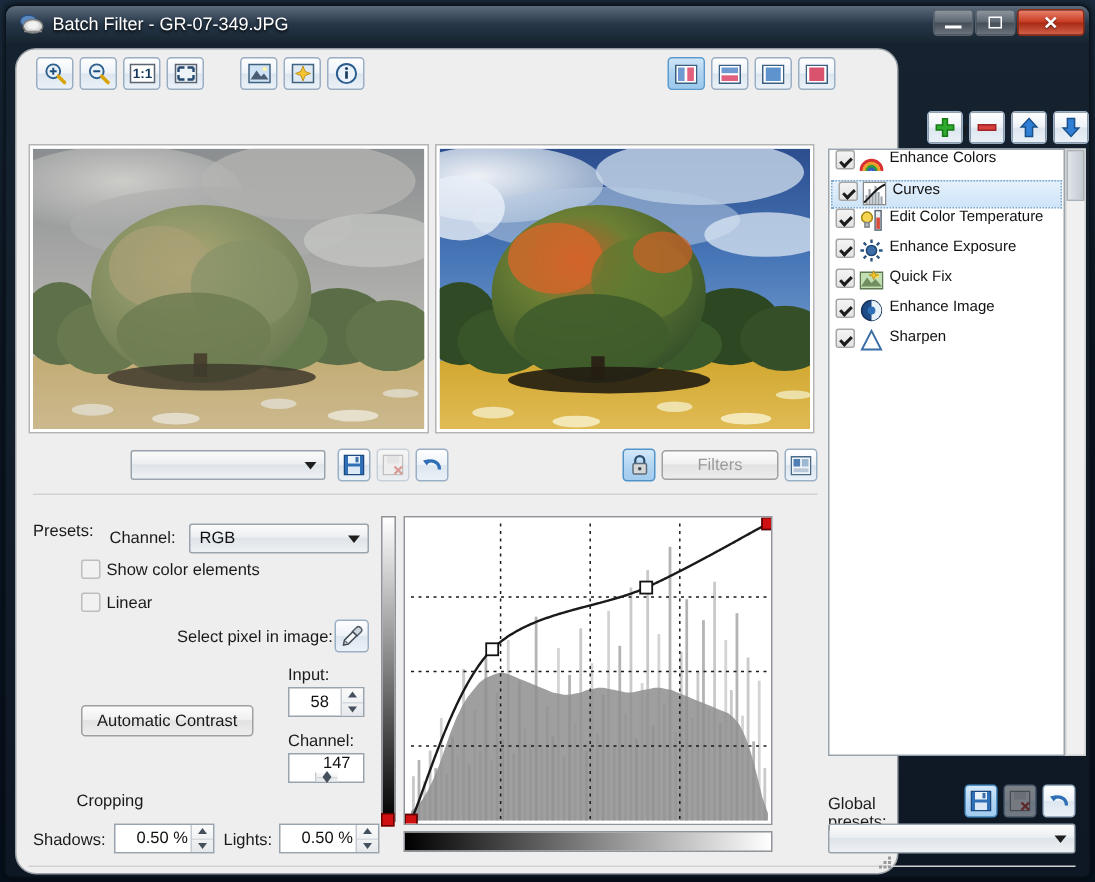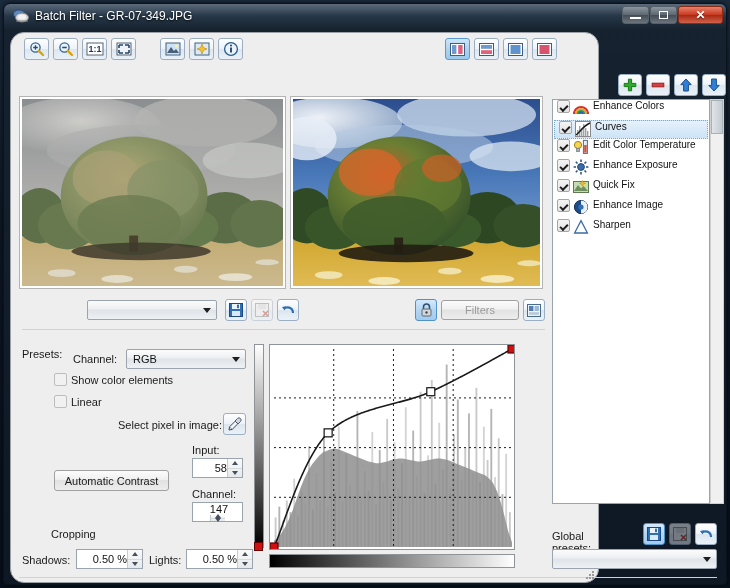--- a/index.html
+++ b/index.html
@@ -144,21 +144,21 @@
     border-left:2px solid #1c1c1c; border-bottom:2px solid #1c1c1c;
     transform: rotate(-45deg);
   }
   .cbx.light { border-color:#bdbdbd; background:#f1f1f1; }
 
   .spin {
     position:absolute;
     border:1px solid #9aa4ae; background:#fff;
     display:flex; align-items:center;
   }
-  .spin .sv { flex:1; padding-left:3px; color:#111; font-size:11px;text-align:right; }
+  .spin .sv { flex:1; padding-left:14px; color:#111; font-size:11px; }
   .spin .sbtns {
     width:15px; height:100%;
     border-left:1px solid #c5cbd1;
     background: linear-gradient(180deg,#fafafa,#e6e9ec);
     display:flex; flex-direction:column;
   }
   .spin .sbtns > div { flex:1; position:relative; }
   .spin .sbtns > div:first-child { border-bottom:1px solid #d6dadd; }
   .spin .up, .spin .dn {
     position:absolute; left:50%; top:50%; width:0;height:0;

